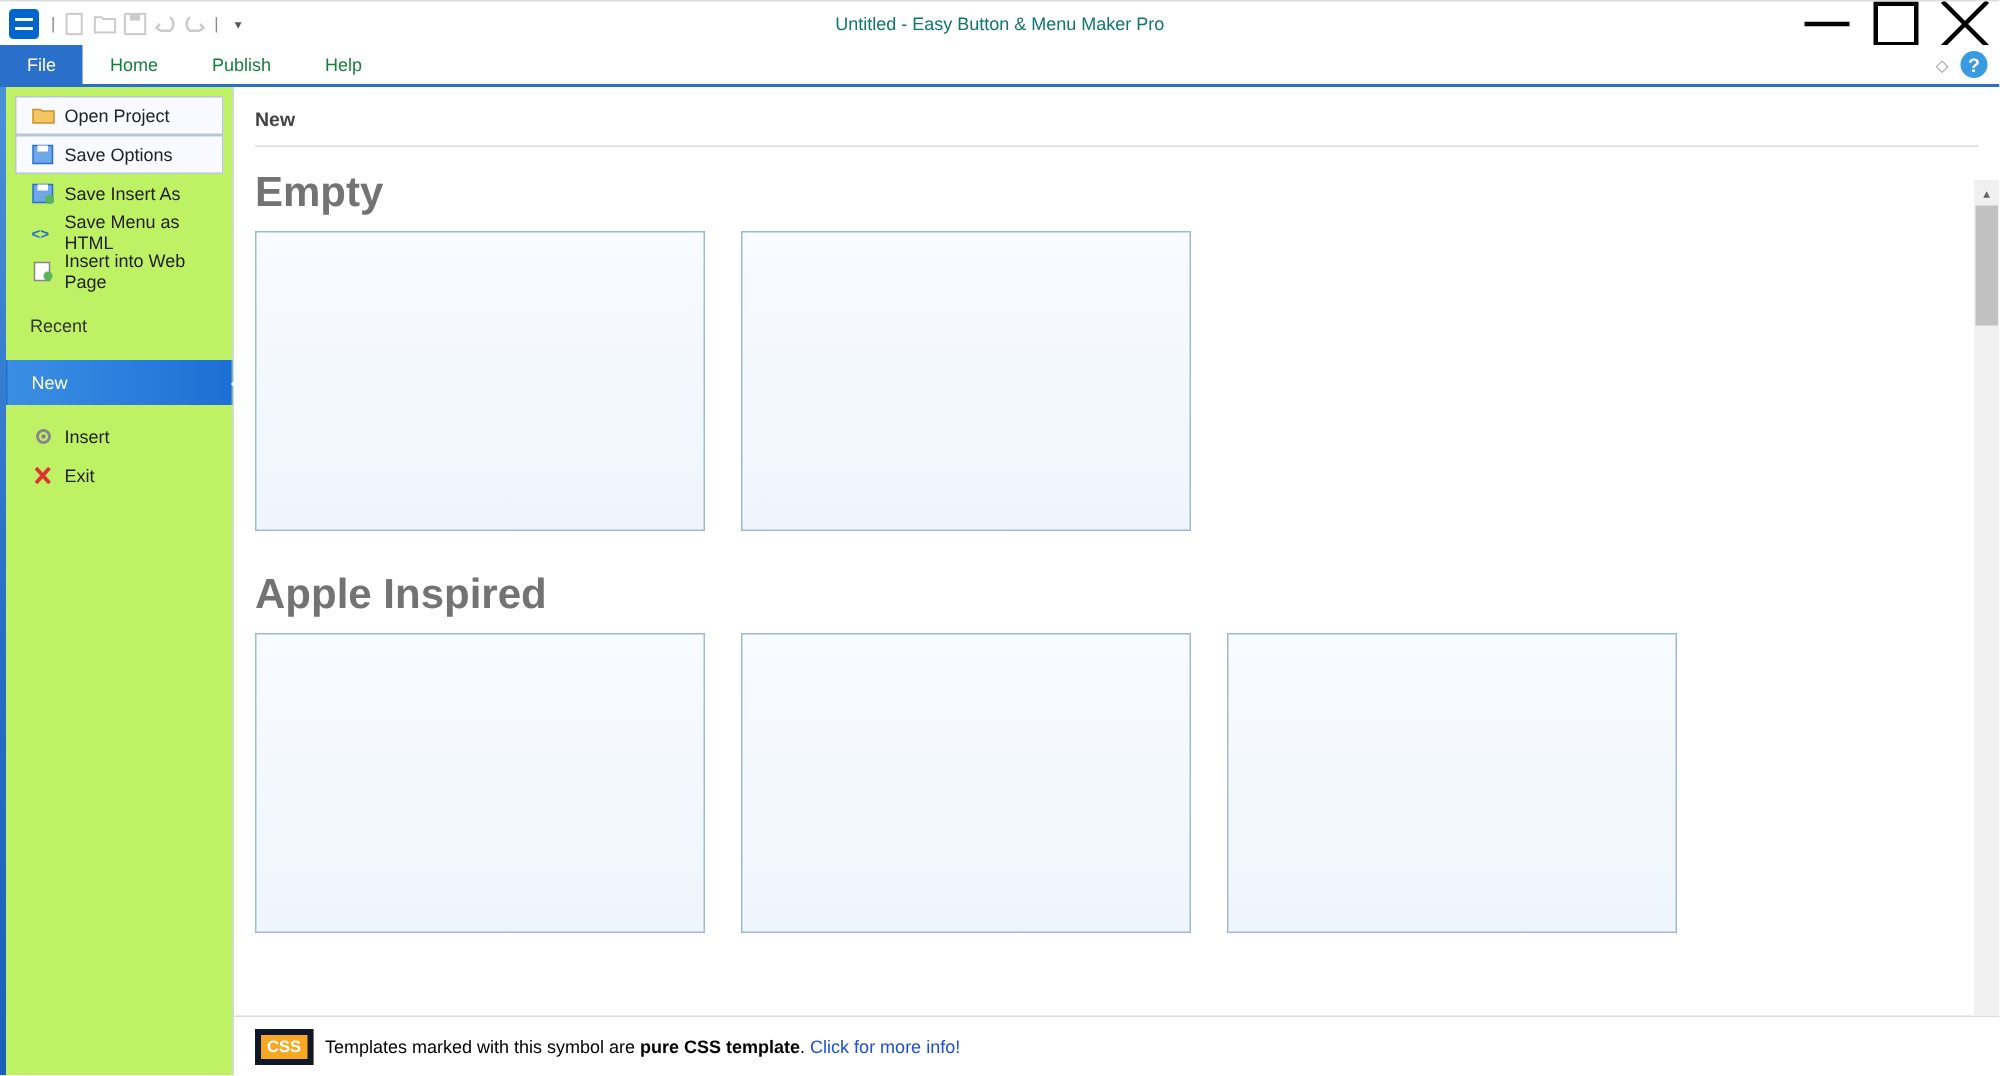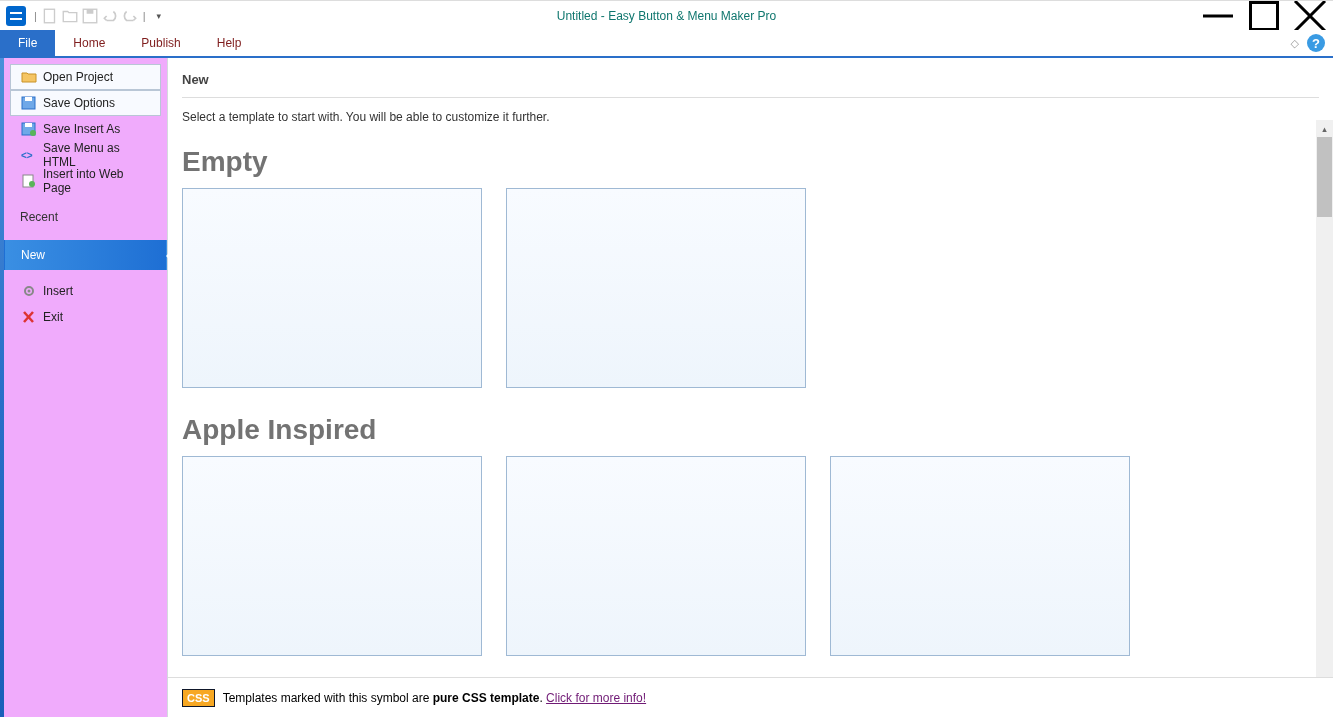--- a/index.html
+++ b/index.html
@@ -12,32 +12,32 @@
 .app-icon { width: 20px; height: 20px; background: #0066cc; border-radius: 3px; display:flex; align-items:center; justify-content:center; margin-right:4px; position:relative;}
 .app-icon::before { content:''; width:12px; height:2px; background:#fff; position:absolute; top:6px;}
 .app-icon::after { content:''; width:12px; height:2px; background:#fff; position:absolute; bottom:6px;}
 .sep { color: #888; margin: 0 2px; font-size:11px;}
 .title { position: absolute; left: 50%; transform: translateX(-50%); font-size: 12px; color: #0f766e; }
 .winbtns { position: absolute; right: 0; top: 0; display: flex; }
 .winbtn { width: 46px; height: 30px; display: flex; align-items: center; justify-content: center; cursor: default; }
 
 
 .ribbon { height: 28px; background: #fff; border-bottom: 2px solid #2a6fc9; display: flex; align-items: stretch; position:relative; }
-.ribbon-tab { padding: 0 18px; font-size: 12px; color: #7f1d1d; display: flex; align-items: center; cursor: default; }
+.ribbon-tab { padding: 0 18px; font-size: 12px; color: #15803d; display: flex; align-items: center; cursor: default; }
 .ribbon-tab.active { background: #2a6fc9; color: #fff; font-weight:400;}
 .ribbon-right { position:absolute; right:8px; top:4px; display:flex; gap:8px; align-items:center;}
 .help-icon { width:18px; height:18px; border-radius:50%; background:#3a9be3; color:#fff; display:flex; align-items:center; justify-content:center; font-size:13px; font-weight:bold;}
 .collapse-icon { color:#999; font-size:11px;}
 
 
 .main { flex: 1; display: flex; background: #fff; overflow:hidden;}
 .edge-strip { width: 4px; background: linear-gradient(180deg, #4a90d9, #2a6fc9, #1a5fb9); }
 
 
-.sidebar { width: 164px; background: #f0abfc; border-right: 1px solid #d4d9de; display: flex; flex-direction: column; padding-top: 6px; }
+.sidebar { width: 152px; background: #bef264; border-right: 1px solid #d4d9de; display: flex; flex-direction: column; padding-top: 6px; }
 .side-item { height: 26px; display: flex; align-items: center; padding: 0 6px 0 10px; font-size: 12px; color: #222; cursor: default; margin: 0 6px; gap:6px; border:1px solid transparent; }
 .side-item.boxed { border:1px solid #b9c6d6; background:#f8faff; }
 .side-item.selected { background: linear-gradient(90deg, #3a8fe3, #1e6fd4); color: #fff; margin:0; padding-left:16px; height:30px; position:relative;}
 .side-item.selected::after { content:''; position:absolute; right:-6px; top:9px; width:0; height:0; border-top:6px solid transparent; border-bottom:6px solid transparent; border-right:6px solid #fff;}
 .side-icon { width:16px; height:14px; display:flex; align-items:center; justify-content:center; flex-shrink:0;}
 .side-label-only { padding-left:16px; height:30px; display:flex; align-items:center; font-size:12px; color:#333;}
 .side-spacer { height: 8px; }
 
 
 .content { flex: 1; display: flex; flex-direction: column; overflow: hidden; position:relative;}
@@ -50,22 +50,22 @@
 .template-row { display: flex; gap: 24px; margin-bottom: 26px; }
 .template-card { width: 300px; height: 200px; border: 1px solid #9fb9d4; background: linear-gradient(180deg,#f8fbff,#eef5fc); cursor: default; }
 
 
 .scroll-track { position:absolute; right:0; top:62px; bottom:40px; width:17px; background:#f0f0f0;}
 .scroll-thumb { position:absolute; top:0; width:15px; left:1px; height:80px; background:#c1c1c1;}
 .scroll-up { position:absolute; top:0; width:17px; height:17px; display:flex; align-items:center; justify-content:center; font-size:9px; color:#666;}
 
 
 .footer { height: 40px; border-top: 1px solid #ddd; display: flex; align-items: center; padding: 0 14px; font-size: 12px; gap:8px;}
-.css-badge { background: #f7a823; color: #fff; font-weight: bold; font-size: 11px; padding: 2px 4px; border:1px solid #0f172a; }
-.footer a { color: #701a75; text-decoration: underline; cursor:pointer;}
+.css-badge { background: #f7a823; color: #fff; font-weight: bold; font-size: 11px; padding: 2px 4px; border:4px solid #0f172a; }
+.footer a { color: #1d4ed8; cursor:pointer;}
 
 
 svg { width:100%; height:100%; }
 </style>
 </head>
 <body>
 
 <div class="titlebar">
   <div class="quicklaunch">
     <div class="app-icon"></div>
@@ -206,21 +206,20 @@
         </span>
       <span>Exit</span>
     </div>
   </div>
 
   <div class="content">
     <div class="content-header">
       <h2>New</h2>
     </div>
     <hr class="content-hr">
-    <div class="content-desc">Select a template to start with. You will be able to customize it further.</div>
 
     <div class="templates-scroll">
       <div class="section-h">Empty</div>
       <div class="template-row">
         <div class="template-card"></div>
         <div class="template-card"></div>
       </div>
 
       <div class="section-h">Apple Inspired</div>
       <div class="template-row">

